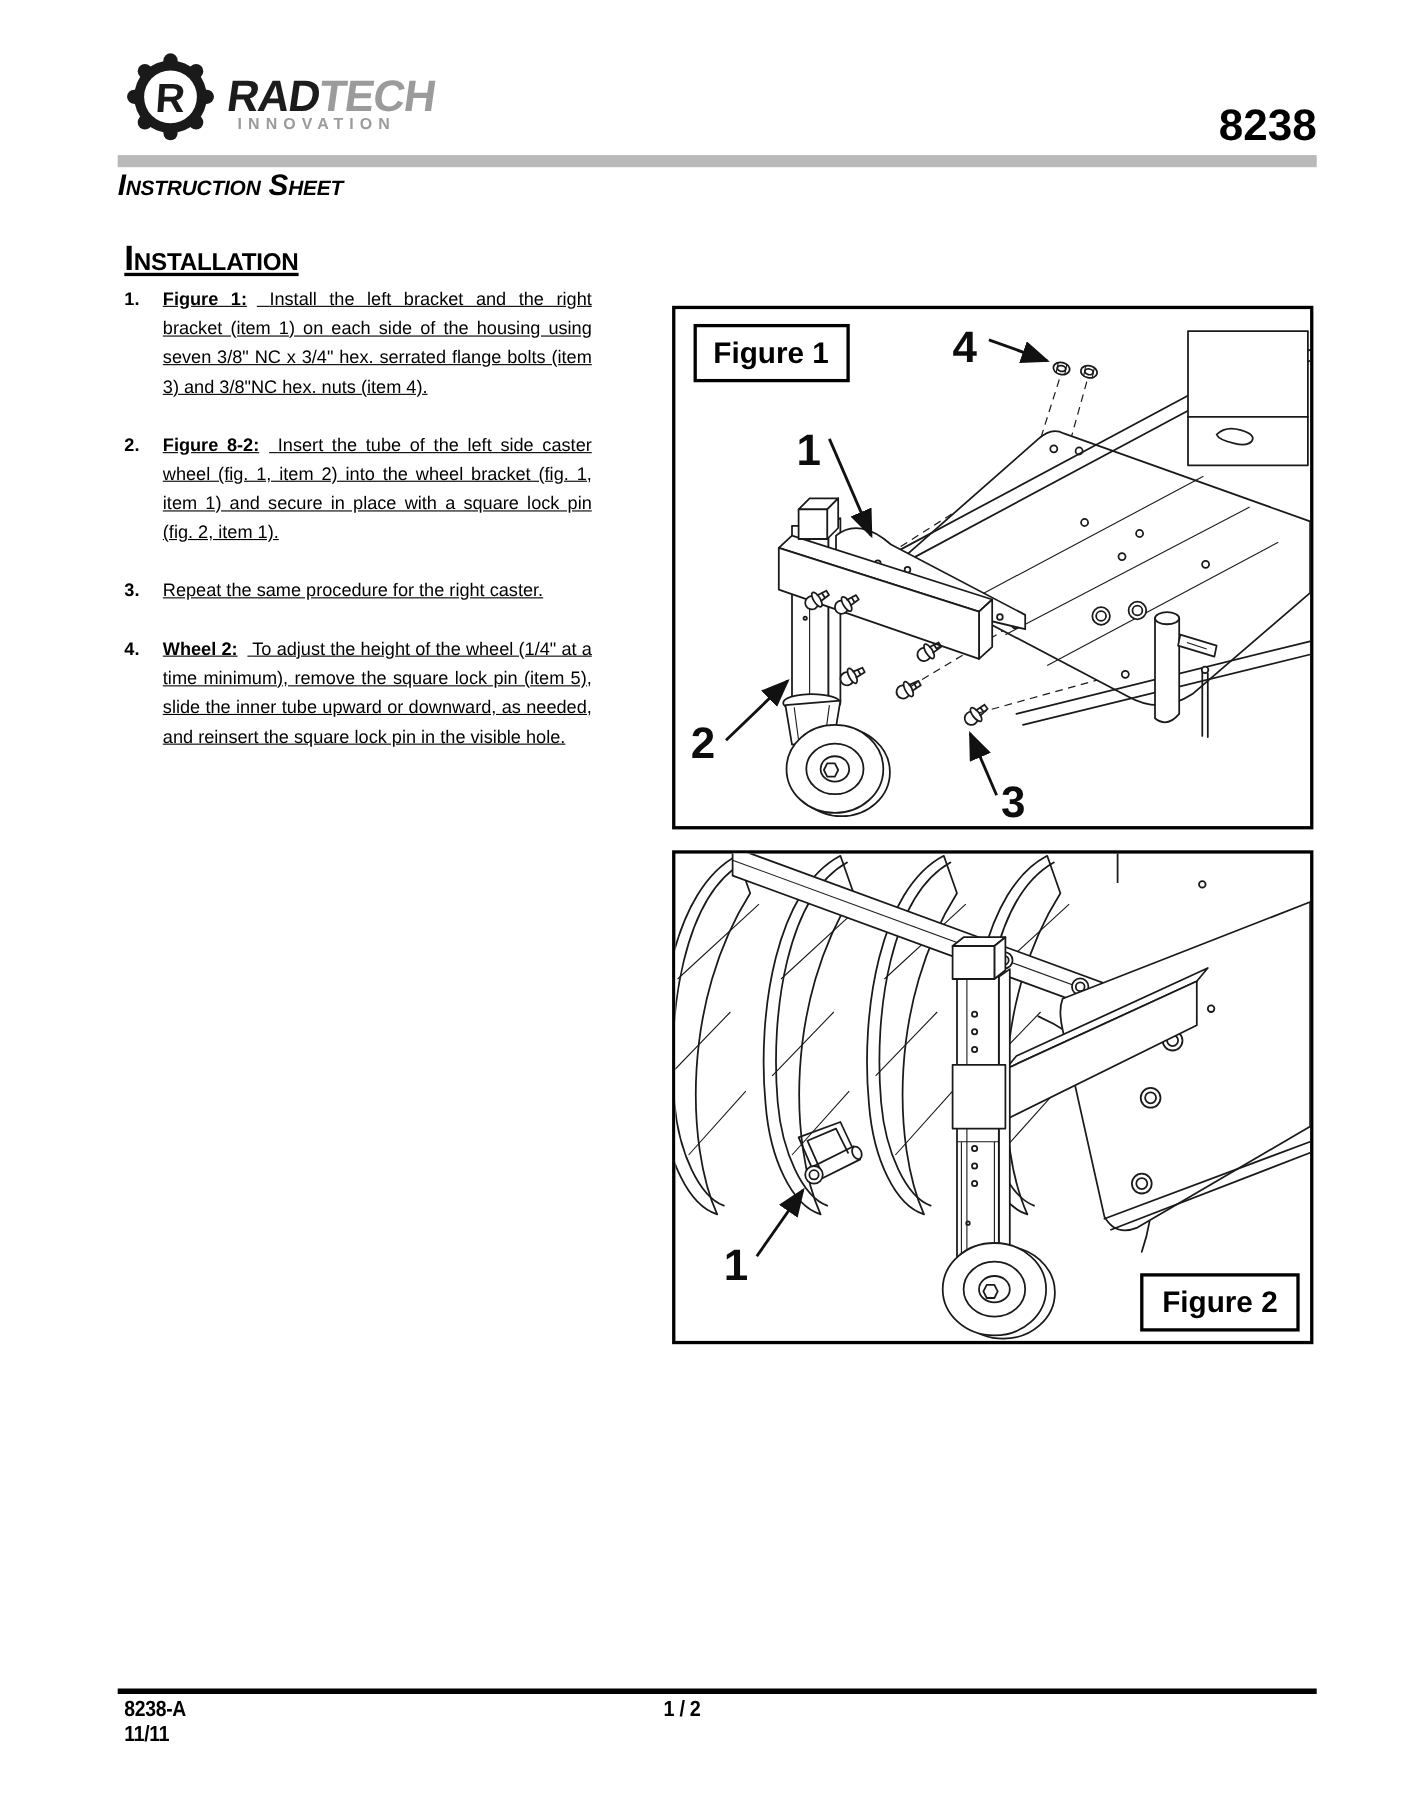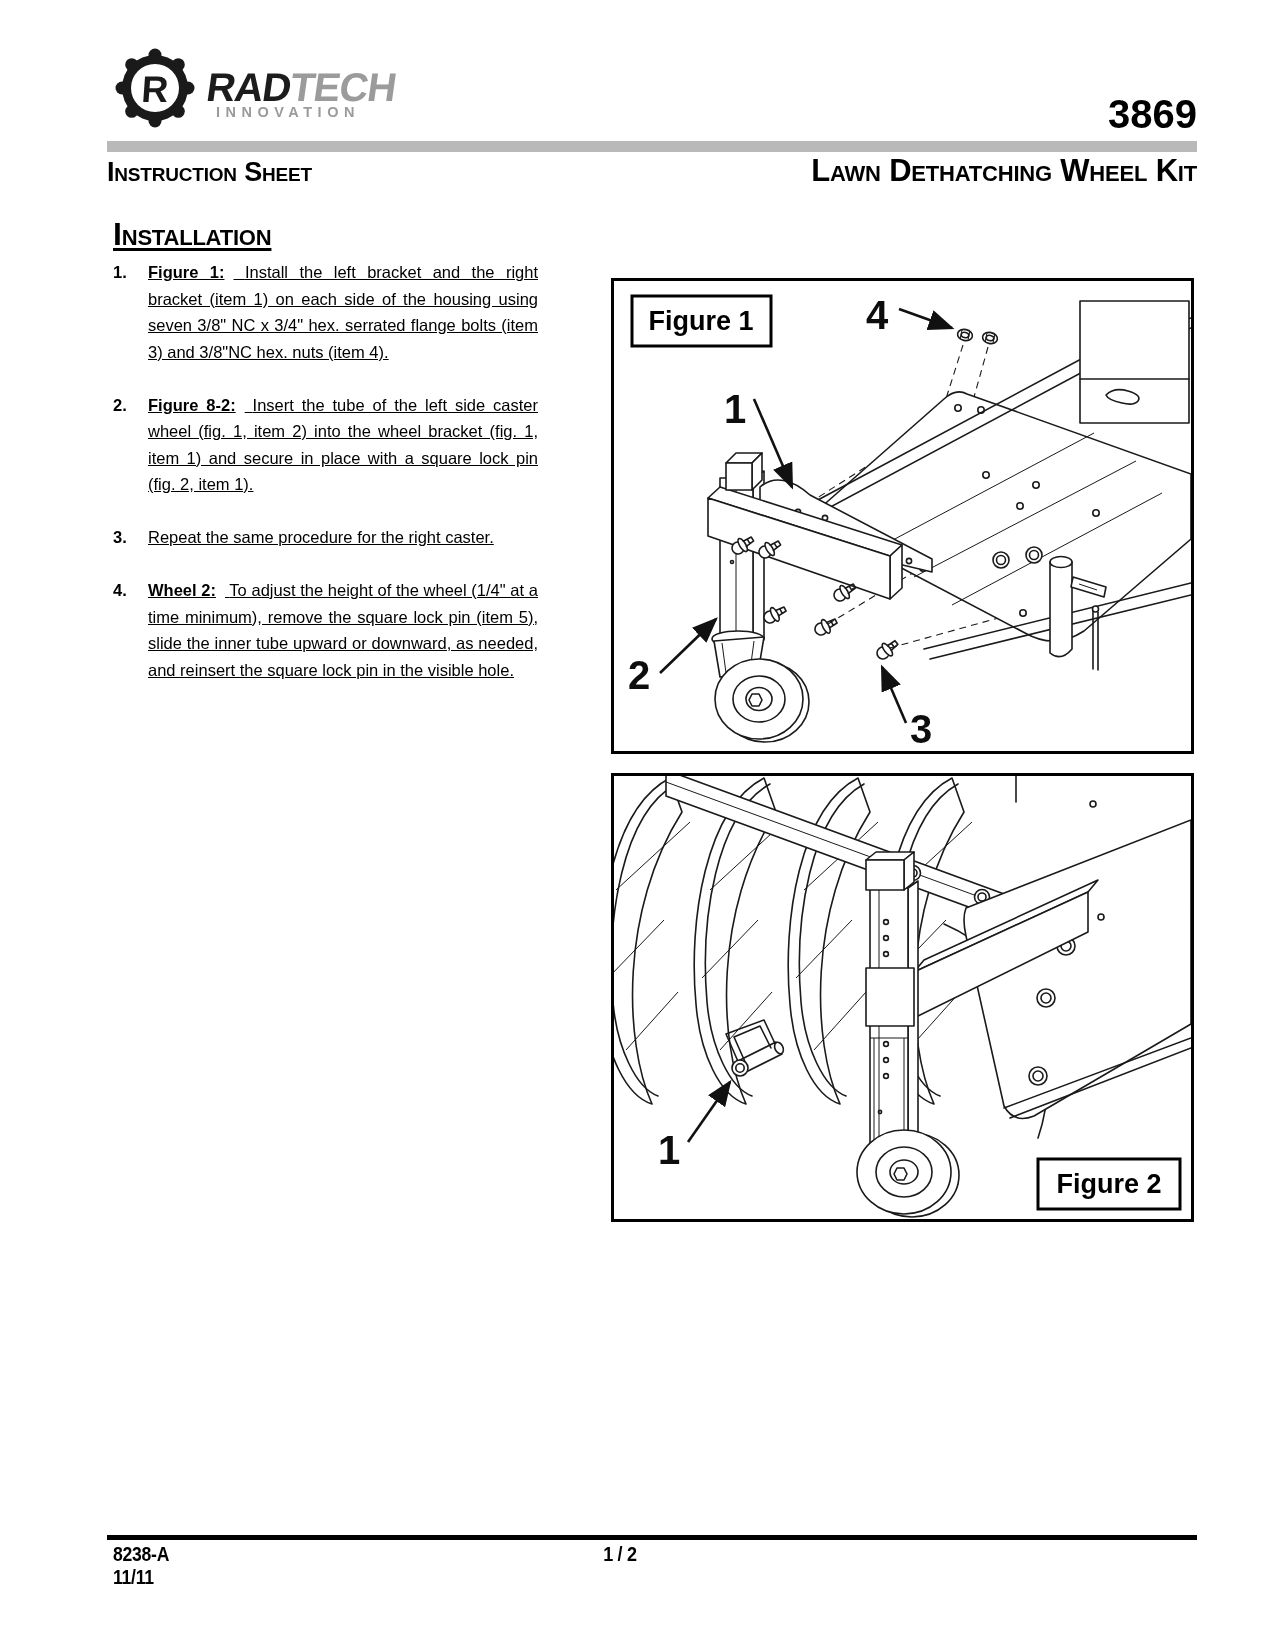--- a/index.html
+++ b/index.html
@@ -13,21 +13,21 @@
   #logo{left:113px;top:48px;width:320px;height:82px;}
   #doc-number{
     right:78px;top:92px;font-size:40px;font-weight:bold;letter-spacing:0px;
   }
   #gray-rule{left:107px;top:141px;width:1090px;height:11px;background:#b9b9b9;}
   #subtitle-row{
     left:107px;top:153px;width:1090px;display:flex;justify-content:space-between;
     align-items:baseline;
   }
   #sheet-type{
-    font-variant:small-caps;font-weight:bold;font-size:27px;letter-spacing:-0.2px;
+    font-variant:small-caps;font-weight:bold;font-size:27px;letter-spacing:-0.2px;font-style:italic;
   }
   #product-title{
     font-variant:small-caps;font-weight:bold;font-size:31px;letter-spacing:-0.2px;
   }
 
   
   #installation-heading{
     left:113px;top:216px;font-size:32px;font-weight:bold;font-variant:small-caps;
     text-decoration:underline;text-decoration-thickness:3px;text-underline-offset:3px;
     letter-spacing:-0.2px;
@@ -89,26 +89,25 @@
       <circle cx="0" cy="0" r="24" fill="#ffffff"></circle>
       <text x="0" y="13.5" text-anchor="middle" font-size="37" font-weight="900" fill="#1a1a1a" transform="skewX(-4)">R</text>
     </g>
     <g transform="translate(92,53) skewX(-8)">
       <text x="0" y="0" font-size="40" font-weight="900" letter-spacing="-1"><tspan class="brand-dark">RAD</tspan><tspan class="brand-gray">TECH</tspan></text>
     </g>
     <text x="103" y="69" font-size="14.5" font-weight="bold" letter-spacing="5.5" fill="#9b9b9b">INNOVATION</text>
   </svg>
 </div>
 
-<div class="abs" id="doc-number">3869</div>
+<div class="abs" id="doc-number">8238</div>
 <div class="abs" id="gray-rule"></div>
 
 <div class="abs" id="subtitle-row">
   <span id="sheet-type">Instruction Sheet</span>
-  <span id="product-title">Lawn Dethatching Wheel Kit</span>
 </div>
 
 <div class="abs" id="installation-heading">Installation</div>
 
 <div class="abs" id="instruction-list">
   <div class="li">
     <span class="li-num">1.</span>
     <div class="li-body">
       <span class="li-lead">Figure 1:</span>
       <span>Install the left bracket and the right bracket (item 1) on each side of the housing using seven 3/8" NC x 3/4" hex. serrated flange bolts (item 3) and 3/8"NC hex. nuts (item 4).</span>

